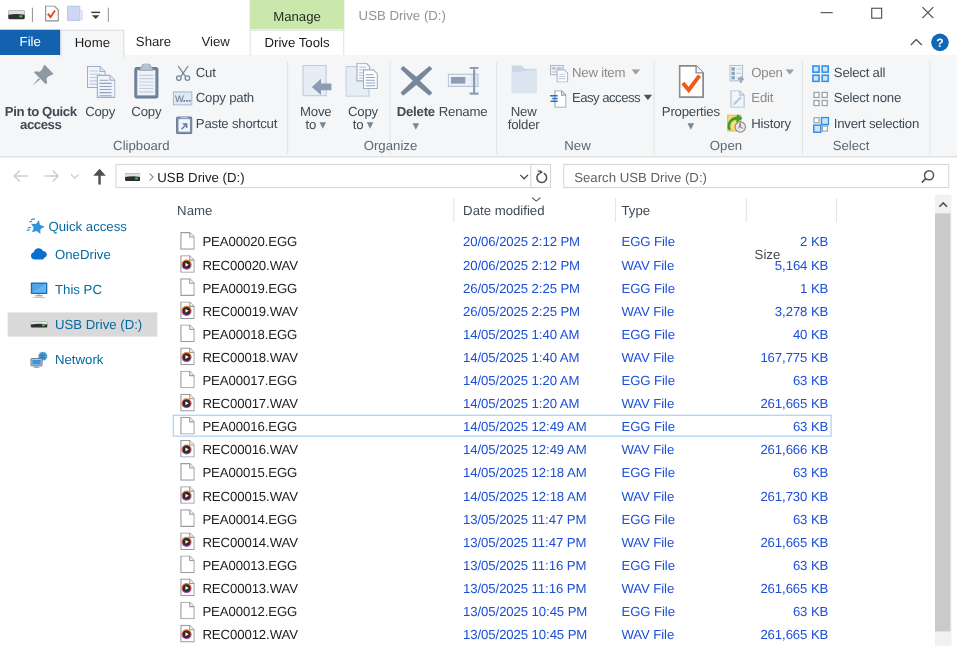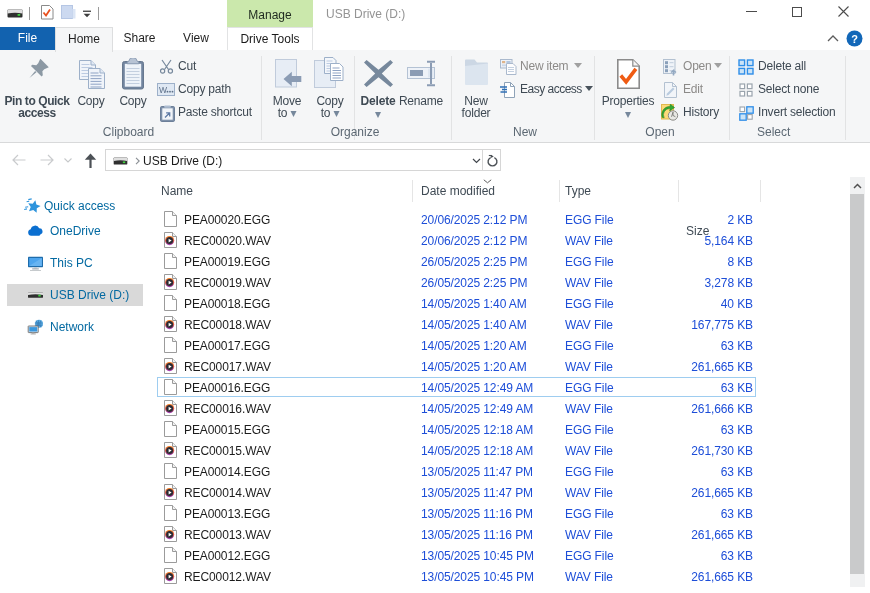--- a/index.html
+++ b/index.html
@@ -292,21 +292,21 @@
   <span class="abs" style="left:738px;top:9px;">
       <svg width="16" height="16" viewBox="0 0 16 16">
         <g fill="#cce4f7" stroke="#2e8ee8" stroke-width="1.4">
           <rect x="1" y="1" width="5.6" height="5.6"></rect>
           <rect x="9.4" y="1" width="5.6" height="5.6"></rect>
           <rect x="1" y="9.4" width="5.6" height="5.6"></rect>
           <rect x="9.4" y="9.4" width="5.6" height="5.6"></rect>
         </g>
       </svg>
     </span>
-  <span class="abs rlabel" style="left:758px;top:10px;">Delete all</span>
+  <span class="abs rlabel" style="left:758px;top:10px;">Select all</span>
   <span class="abs" style="left:739px;top:33px;">
       <svg width="14" height="14" viewBox="0 0 14 14">
         <g fill="#fff" stroke="#9aa4ad" stroke-width="1.2">
           <rect x="1" y="1" width="4.6" height="4.6"></rect>
           <rect x="8.4" y="1" width="4.6" height="4.6"></rect>
           <rect x="1" y="8.4" width="4.6" height="4.6"></rect>
           <rect x="8.4" y="8.4" width="4.6" height="4.6"></rect>
         </g>
       </svg>
     </span>
@@ -370,20 +370,29 @@
   <div class="abs" style="left:482px;top:5px;width:19px;height:22px;border:1px solid #d6d6d6;background:#fff;">
     <span class="abs" style="left:3px;top:4px;">
         <svg width="13" height="14" viewBox="0 0 13 14">
           <path d="M8.36 3.51 A4.4 4.4 0 1 1 4.64 3.51" fill="none" stroke="#4c5156" stroke-width="1.4"></path>
           <path d="M4.6 1.1 L7.9 2.6 L4.8 4.1 z" fill="#4c5156"></path>
           <path d="M2.8 1.5 h3.4" stroke="#4c5156" stroke-width="1.1"></path>
         </svg>
       </span>
   </div>
 
+  <div class="abs" style="left:512px;top:5px;width:351px;height:22px;border:1px solid #d6d6d6;background:#fff;">
+    <span class="abs" style="left:9px;top:4px;color:#5e6267;">Search USB Drive (D:)</span>
+    <span class="abs" style="left:324px;top:4px;">
+        <svg width="13" height="13" viewBox="0 0 13 13">
+          <circle cx="7.6" cy="5.4" r="4.1" stroke="#50555a" stroke-width="1.4" fill="none"></circle>
+          <path d="M4.6 8.4 L1 12" stroke="#50555a" stroke-width="1.5"></path>
+        </svg>
+      </span>
+  </div>
 </div>
 
 <div class="abs" style="left:0;top:176px;width:150px;height:417px;background:#fff;">
 </div>
 <span class="abs" style="left:24px;top:198px;">
     <svg width="17" height="16" viewBox="0 0 17 16">
       <g transform="rotate(12 10 8.5)">
         <path d="M10 2 l1.9 4 4.4 .6 -3.2 3.1 .8 4.4 -3.9 -2.1 -3.9 2.1 .8 -4.4 -3.2 -3.1 4.4 -.6 z" fill="#2e94dc"></path>
       </g>
       <path d="M4.3 1.6 l3.4 -.7 M2.6 3.8 l2.6 -.5 M1.2 9.3 l3 -.6 M.2 11.5 l2.8 -.6" stroke="#2e94dc" stroke-width="1.1"></path>
@@ -481,21 +490,21 @@
 <div class="abs" style="left:0;top:250.5px;width:870px;height:21px;">
 <span class="abs" style="left:163px;top:2.5px;">
       <svg width="14" height="16" viewBox="0 0 14 16">
         <path d="M1.5 .5 h8 l4 4 v11 h-12 z" fill="#fff" stroke="#9b9b9b"></path>
         <path d="M9.5 .5 v4 h4" fill="#f2f2f2" stroke="#9b9b9b"></path>
       </svg>
     </span>
 <span class="abs fname" style="left:184px;top:4px;">PEA00019.EGG</span>
 <span class="abs fmeta" style="left:421px;top:4px;">26/05/2025 2:25 PM</span>
 <span class="abs fmeta" style="left:565px;top:4px;">EGG File</span>
-<span class="abs fmeta" style="right:117px;top:4px;">8 KB</span>
+<span class="abs fmeta" style="right:117px;top:4px;">1 KB</span>
 </div>
 <div class="abs" style="left:0;top:271.5px;width:870px;height:21px;">
 <span class="abs" style="left:163px;top:2.5px;">
       <svg width="14" height="16" viewBox="0 0 14 16">
         <defs>
           <linearGradient id="wg" x1="0" y1="0" x2="0" y2="1">
             <stop offset="0" stop-color="#f4801f"></stop>
             <stop offset="0.5" stop-color="#e05a49"></stop>
             <stop offset="1" stop-color="#9b3bbf"></stop>
           </linearGradient>

